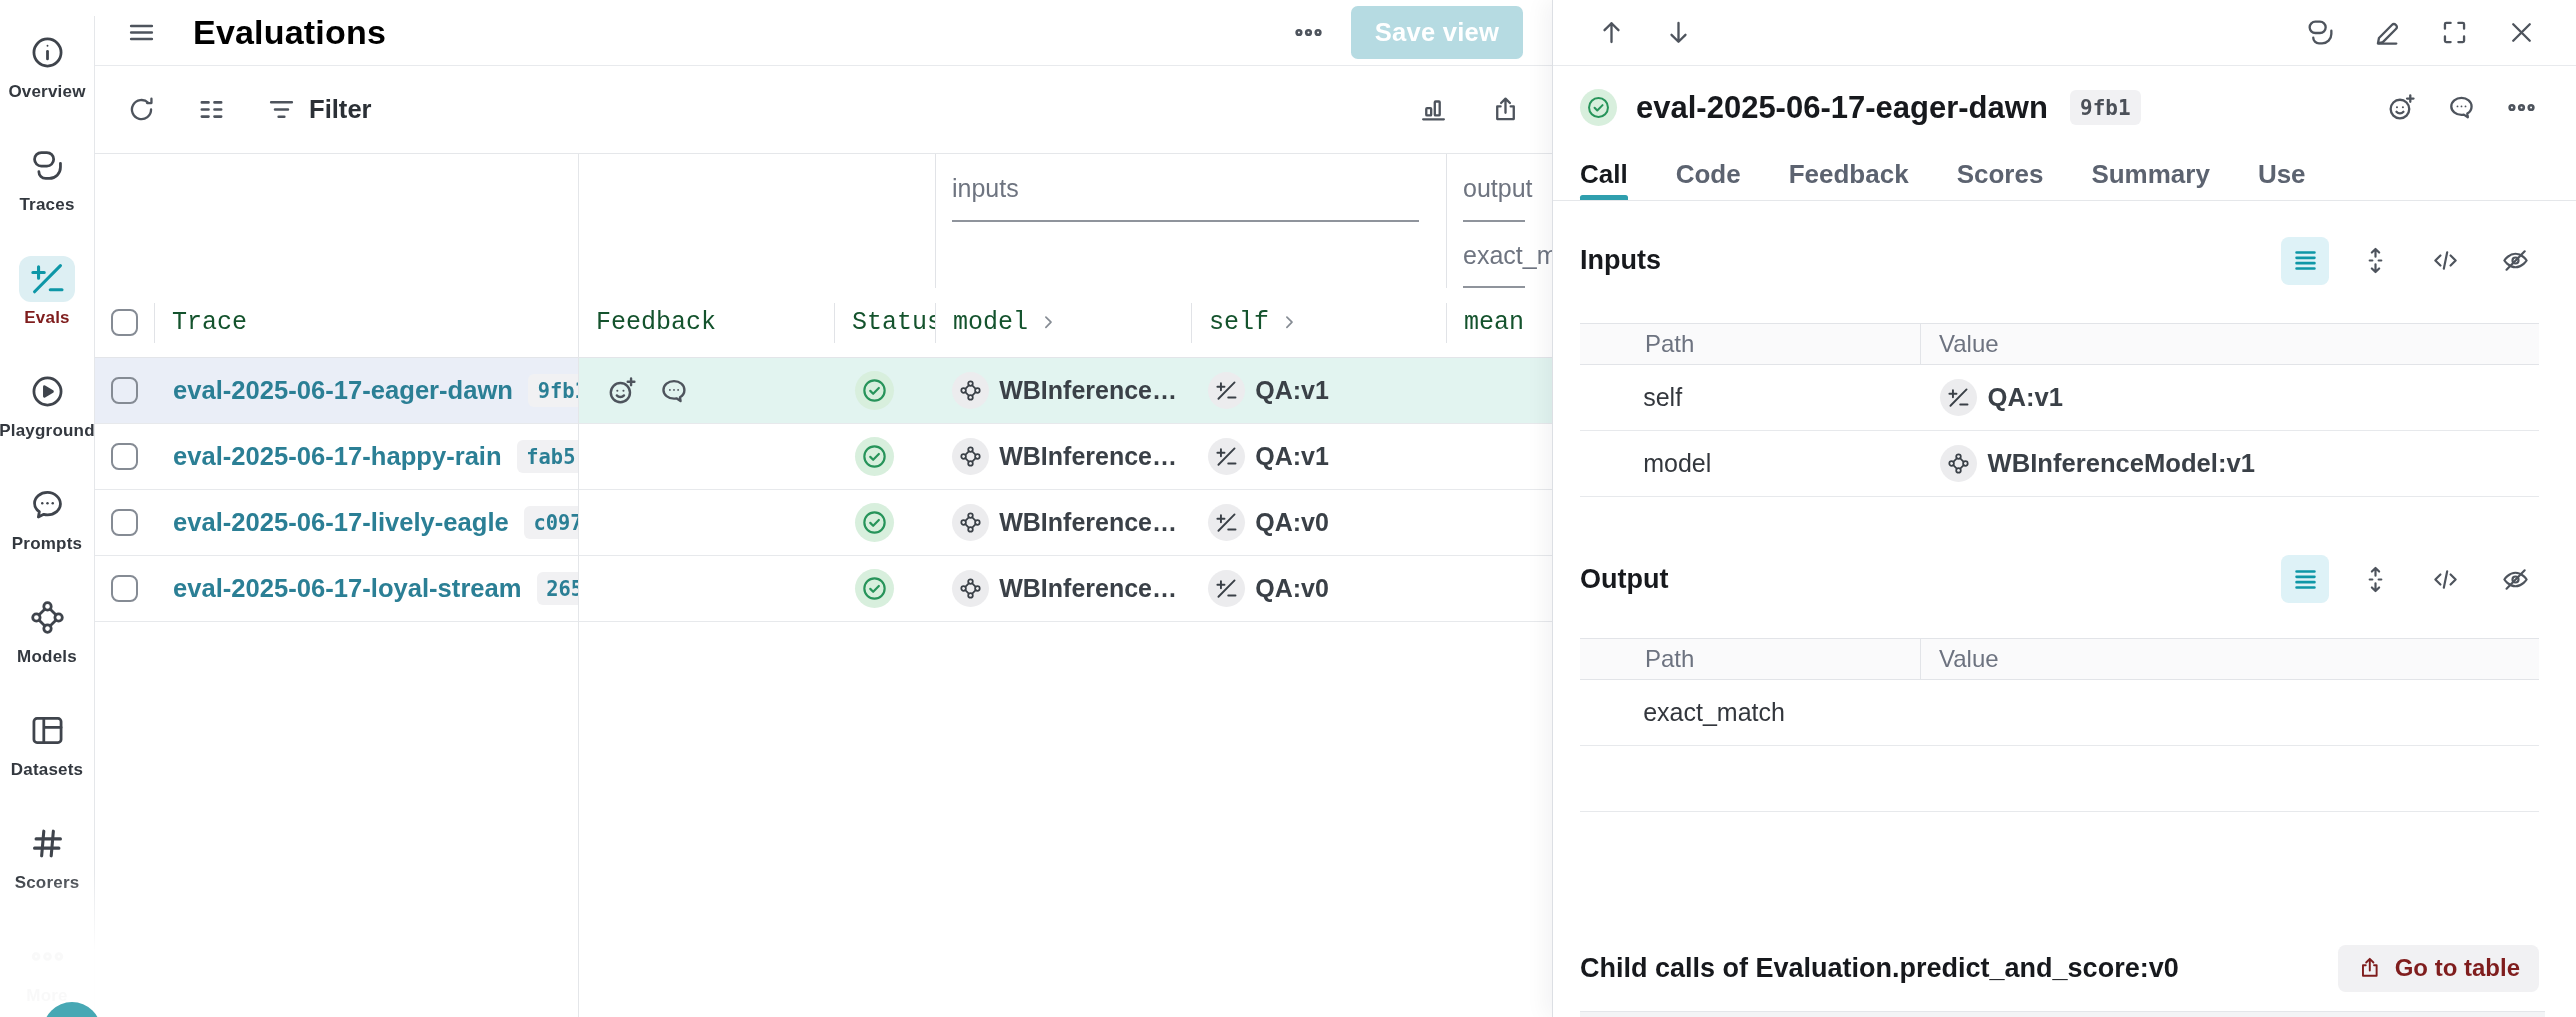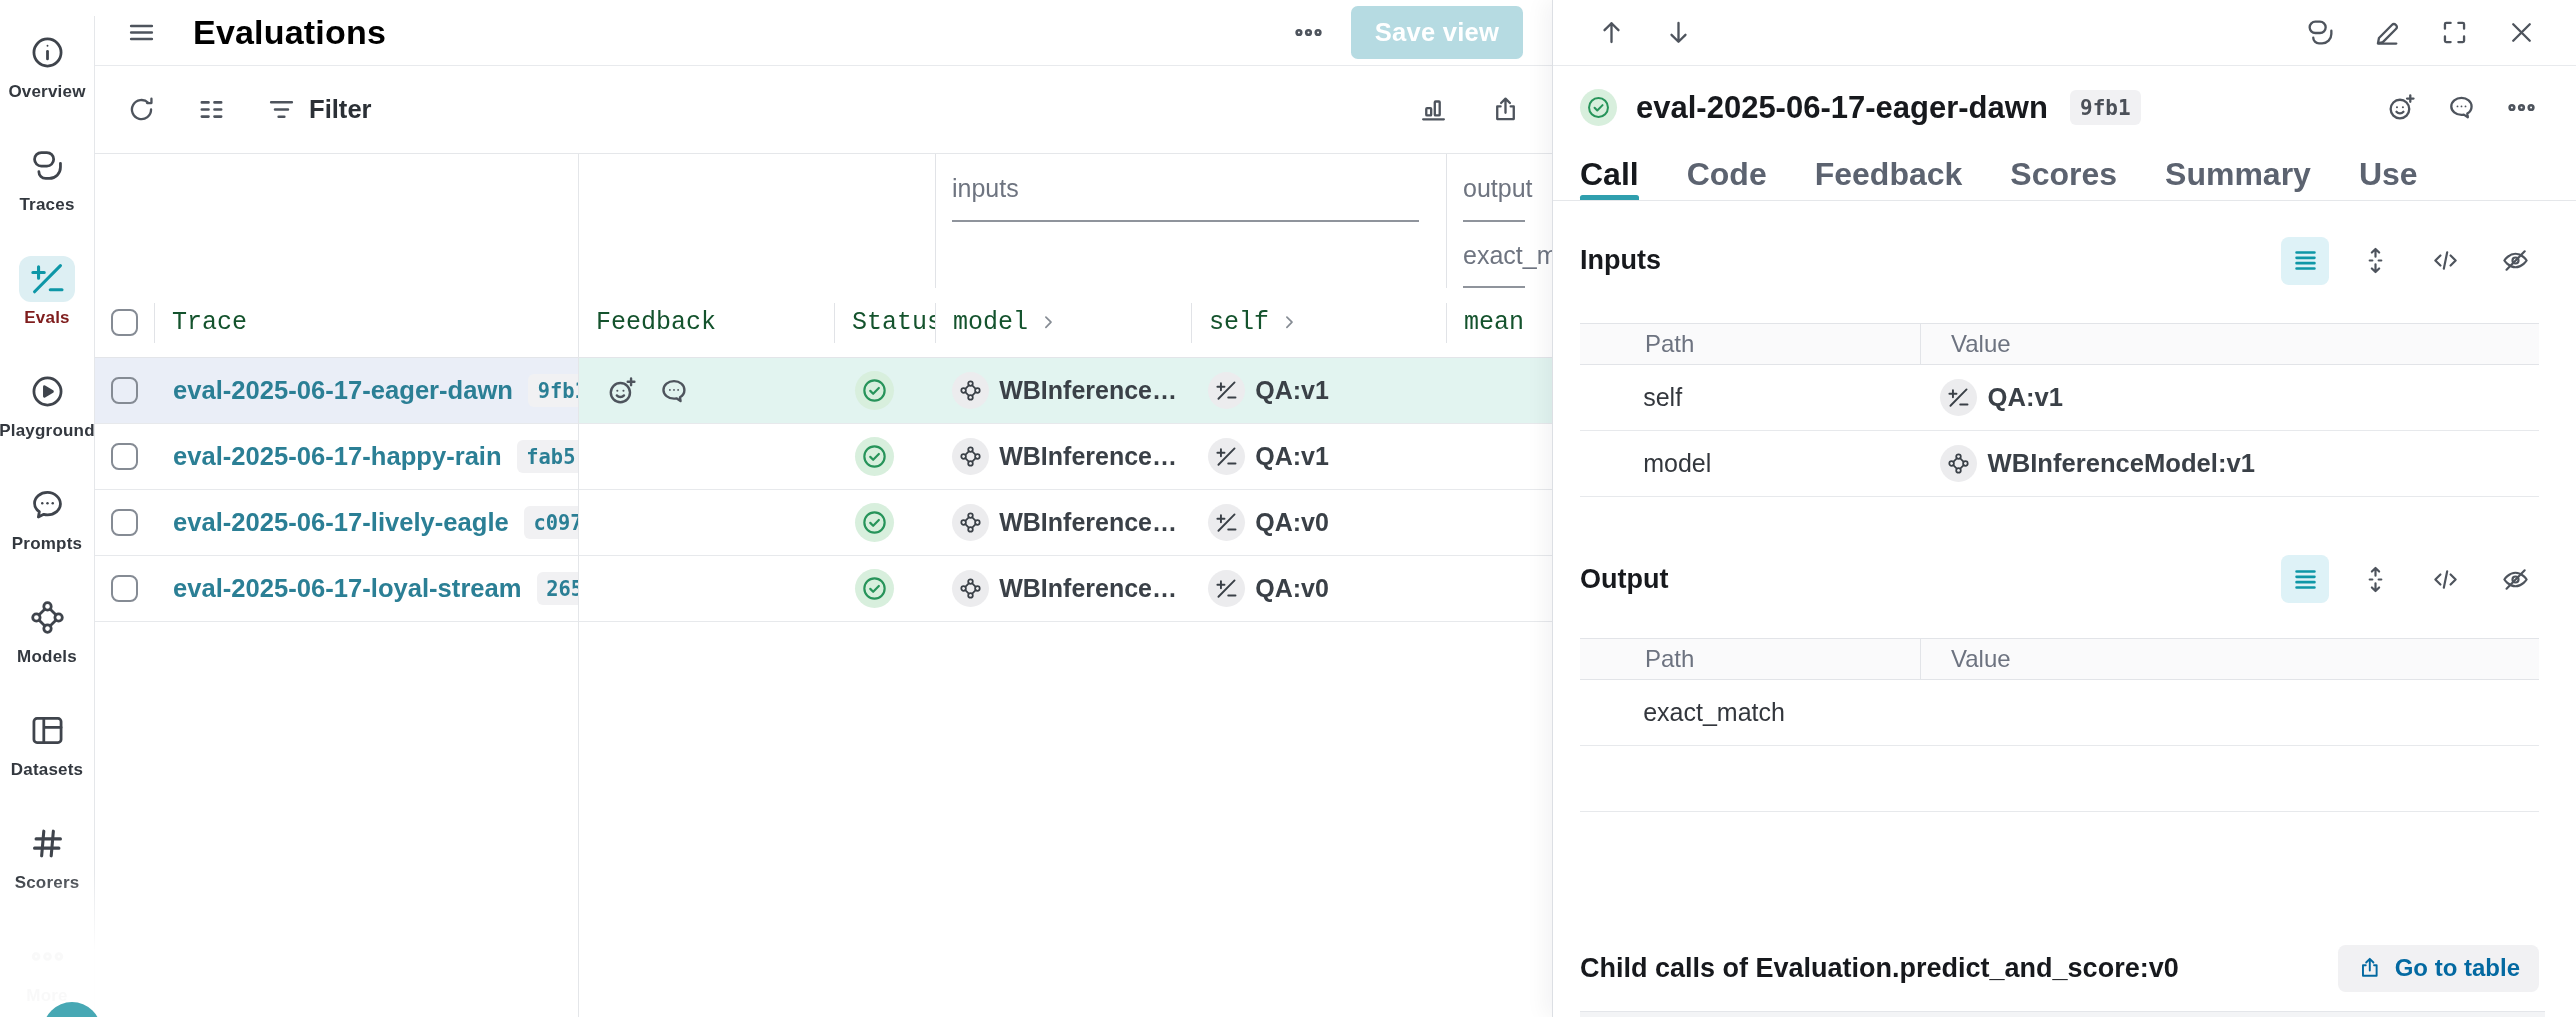--- a/index.html
+++ b/index.html
@@ -69,49 +69,49 @@
   .panel-topbar .grp { display:flex; gap:36px; }
   .panel-topbar .spacer { flex:1; }
   .panel-header { height:83px; display:flex; align-items:center; padding:0 39px 0 27px; }
   .call-status { width:37px; height:37px; border-radius:50%; background:#d8efdd; color:#27945a; display:flex; align-items:center; justify-content:center; flex:none; }
   .call-status .ic { width:27px; height:27px; }
   .panel-title { margin-left:19px; font-size:31px; font-weight:700; color:#17191d; white-space:nowrap; }
   .panel-badge { margin-left:22px; font-family:"DejaVu Sans Mono","Liberation Mono",monospace; font-size:21px; font-weight:700; color:#4b5058; background:#f1f1f3; border-radius:6px; padding:5.1px 10.2px; }
   .panel-header .spacer { flex:1; }
   .panel-header .grp { display:flex; gap:29px; }
   .panel-tabs { height:52px; border-bottom:0.9px solid #e5e7ea; display:flex; align-items:stretch; padding-left:27px; gap:48px; }
-  .tab { position:relative; display:flex; align-items:center; font-size:32px; font-weight:600; color:#5c6370; cursor:pointer; }
+  .tab { position:relative; display:flex; align-items:center; font-size:26px; font-weight:600; color:#5c6370; cursor:pointer; }
   .tab.active { color:#16191d; font-weight:700; }
   .tab.active::after { content:""; position:absolute; left:0; right:0; bottom:0; height:5.1px; border-radius:2.6px 2.6px 0 0; background:#2f9fae; }
   .panel-body { position:relative; height:817px; padding:0 37px 0 27px; overflow:hidden; }
   .sec-head { display:flex; align-items:center; height:61px; }
   .sec-head.inputs { margin-top:29px; }
   .sec-head.output { margin-top:52px; }
   .sec-title { font-size:27px; font-weight:700; color:#17191d; }
   .sec-head .spacer { flex:1; }
   .sec-icons { display:flex; align-items:center; gap:22px; }
   .sq-btn { width:48px; height:48px; border-radius:7.7px; display:flex; align-items:center; justify-content:center; color:#4e545d; cursor:pointer; }
   .sq-btn.active { background:#def2f7; color:#0e97a7; }
   .sq-btn .ic { width:29px; height:29px; }
   .kvtable { border-top:0.9px solid #e2e4e8; }
   .kvtable.t1 { margin-top:31.5px; }
   .kvtable.t2 { margin-top:28px; }
   .kvhead { height:41px; background:#fafafb; border-bottom:0.9px solid #e2e4e8; display:grid; grid-template-columns:340px 1fr; align-items:center; font-size:24px; color:#6d7380; }
   .kvhead .ph { padding-left:65px; }
-  .kvhead .vh { padding-left:30px; border-left:0.9px solid #e2e4e8; height:100%; display:flex; align-items:center; }
+  .kvhead .vh { padding-left:18px; border-left:0.9px solid #e2e4e8; height:100%; display:flex; align-items:center; }
   .kvrow { height:66px; border-bottom:0.9px solid #e7e9ec; display:grid; grid-template-columns:340px 1fr; }
   .kv-path { display:flex; align-items:center; gap:13.6px; padding-left:25.6px; }
   .kv-path .chev { width:24px; height:24px; color:#565c66; cursor:pointer; flex:none; }
   .kv-path .pname { font-size:25px; color:#33373d; }
   .kv-val { display:flex; align-items:center; gap:11px; padding-left:19.6px; overflow:hidden; white-space:nowrap; }
   .kv-val .vlabel { font-size:25.6px; font-weight:600; color:#3a4047; }
   .child-head { margin-top:126px; height:61px; display:flex; align-items:center; }
   .child-title { font-size:27px; font-weight:700; color:#17191d; }
   .child-head .spacer { flex:1; }
-  .gray-btn { display:flex; align-items:center; gap:12px; height:47px; padding:0 19px; background:#f1f1f3; border:none; border-radius:7.7px; font-family:inherit; font-size:24px; font-weight:700; color:#0369a1; cursor:pointer; }
+  .gray-btn { display:flex; align-items:center; gap:12px; height:47px; padding:0 19px; background:#f1f1f3; border:none; border-radius:7.7px; font-family:inherit; font-size:24px; font-weight:700; color:#7f1d1d; cursor:pointer; }
   .gray-btn .ic { width:25.6px; height:25.6px; }
   .bottom-strip { position:absolute; left:27px; right:31px; bottom:0; height:6.8px; background:#f3f4f6; border-top:0.9px solid #e4e6ea; }
 
   .ic { display:inline-flex; }
   .ic svg { width:100%; height:100%; display:block; }
 </style>
 </head>
 <body>
 
 <div class="app">

